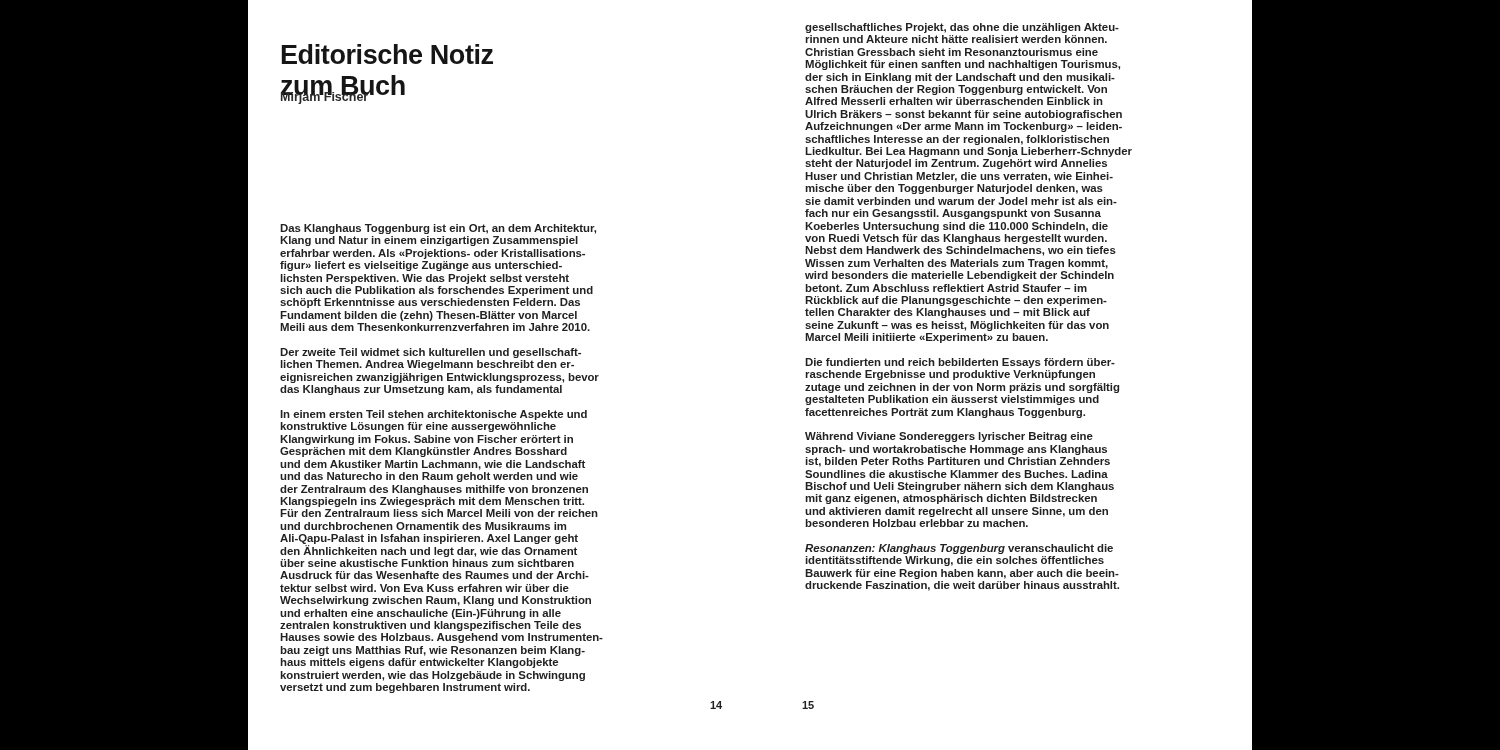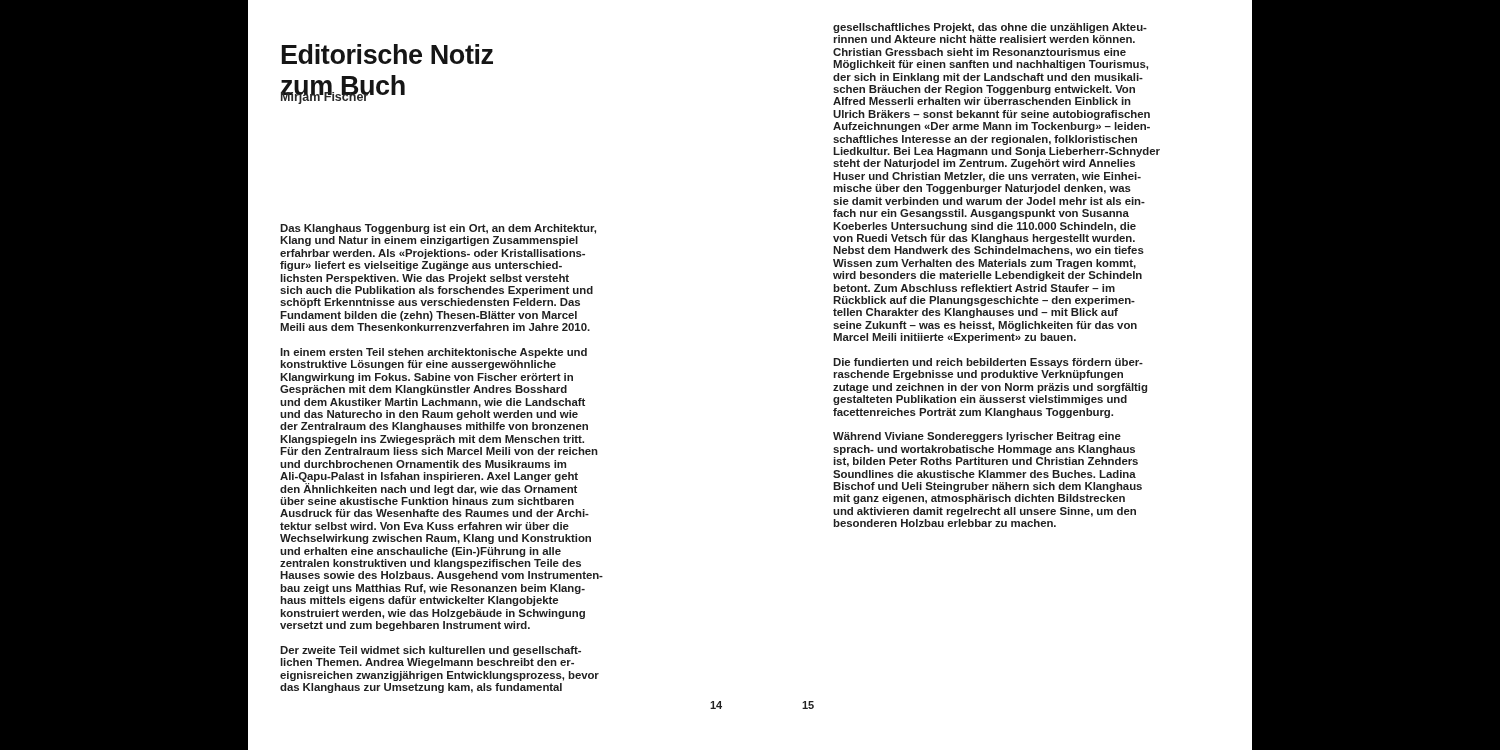--- a/index.html
+++ b/index.html
@@ -34,21 +34,21 @@
   .author {
     position: absolute; left: 32px; top: 90px;
     font-size: 12.5px; font-weight: 700;
     color: #2a2a2a;
   }
 
   .text-col {
     position: absolute; width: 330px;
   }
   .col-1 { left: 32px;  top: 222px; }
-  .col-2 { left: 557px; top: 21px; margin-left: 28px; }
+  .col-2 { left: 557px; top: 21px; }
 
   .text-col p {
     margin: 0 0 12.4px 0;
     font-size: 11.4px; line-height: 12.4px;
     font-weight: 600;
     letter-spacing: -0.05px;
     color: #222222;
     white-space: pre-line;
   }
   .text-col p:last-child { margin-bottom: 0; }
@@ -79,20 +79,24 @@
   <div class="text-col col-1">
     <p>Das Klanghaus Toggenburg ist ein Ort, an dem Architektur,
 Klang und Natur in einem einzigartigen Zusammenspiel
 erfahrbar werden. Als «Projektions- oder Kristallisations-
 figur» liefert es vielseitige Zugänge aus unterschied-
 lichsten Perspektiven. Wie das Projekt selbst versteht
 sich auch die Publikation als forschendes Experiment und
 schöpft Erkenntnisse aus verschiedensten Feldern. Das
 Fundament bilden die (zehn) Thesen-Blätter von Marcel
 Meili aus dem Thesenkonkurrenzverfahren im Jahre 2010.</p>
+    <p>Der zweite Teil widmet sich kulturellen und gesellschaft-
+lichen Themen. Andrea Wiegelmann beschreibt den er-
+eignisreichen zwanzigjährigen Entwicklungsprozess, bevor
+das Klanghaus zur Umsetzung kam, als fundamental</p>
     <p>In einem ersten Teil stehen architektonische Aspekte und
 konstruktive Lösungen für eine aussergewöhnliche
 Klangwirkung im Fokus. Sabine von Fischer erörtert in
 Gesprächen mit dem Klangkünstler Andres Bosshard
 und dem Akustiker Martin Lachmann, wie die Landschaft
 und das Naturecho in den Raum geholt werden und wie
 der Zentralraum des Klanghauses mithilfe von bronzenen
 Klangspiegeln ins Zwiegespräch mit dem Menschen tritt.
 Für den Zentralraum liess sich Marcel Meili von der reichen
 und durchbrochenen Ornamentik des Musikraums im
@@ -102,24 +106,20 @@
 Ausdruck für das Wesenhafte des Raumes und der Archi-
 tektur selbst wird. Von Eva Kuss erfahren wir über die
 Wechselwirkung zwischen Raum, Klang und Konstruktion
 und erhalten eine anschauliche (Ein-)Führung in alle
 zentralen konstruktiven und klangspezifischen Teile des
 Hauses sowie des Holzbaus. Ausgehend vom Instrumenten-
 bau zeigt uns Matthias Ruf, wie Resonanzen beim Klang-
 haus mittels eigens dafür entwickelter Klangobjekte
 konstruiert werden, wie das Holzgebäude in Schwingung
 versetzt und zum begehbaren Instrument wird.</p>
-    <p>Der zweite Teil widmet sich kulturellen und gesellschaft-
-lichen Themen. Andrea Wiegelmann beschreibt den er-
-eignisreichen zwanzigjährigen Entwicklungsprozess, bevor
-das Klanghaus zur Umsetzung kam, als fundamental</p>
   </div>
 
   <div class="text-col col-2">
     <p>gesellschaftliches Projekt, das ohne die unzähligen Akteu-
 rinnen und Akteure nicht hätte realisiert werden können.
 Christian Gressbach sieht im Resonanztourismus eine
 Möglichkeit für einen sanften und nachhaltigen Tourismus,
 der sich in Einklang mit der Landschaft und den musikali-
 schen Bräuchen der Region Toggenburg entwickelt. Von
 Alfred Messerli erhalten wir überraschenden Einblick in
@@ -148,18 +148,22 @@
 gestalteten Publikation ein äusserst vielstimmiges und
 facettenreiches Porträt zum Klanghaus Toggenburg.</p>
     <p>Während Viviane Sondereggers lyrischer Beitrag eine
 sprach- und wortakrobatische Hommage ans Klanghaus
 ist, bilden Peter Roths Partituren und Christian Zehnders
 Soundlines die akustische Klammer des Buches. Ladina
 Bischof und Ueli Steingruber nähern sich dem Klanghaus
 mit ganz eigenen, atmosphärisch dichten Bildstrecken
 und aktivieren damit regelrecht all unsere Sinne, um den
 besonderen Holzbau erlebbar zu machen.</p>
+    <p><span class="italic">Resonanzen: Klanghaus Toggenburg</span><span> veranschaulicht die
+identitätsstiftende Wirkung, die ein solches öffentliches
+Bauwerk für eine Region haben kann, aber auch die beein-
+druckende Faszination, die weit darüber hinaus ausstrahlt.</span></p>
   </div>
 
   <div class="pagenum left">14</div>
   <div class="pagenum right">15</div>
 
 </div>
 
 </body></html>

